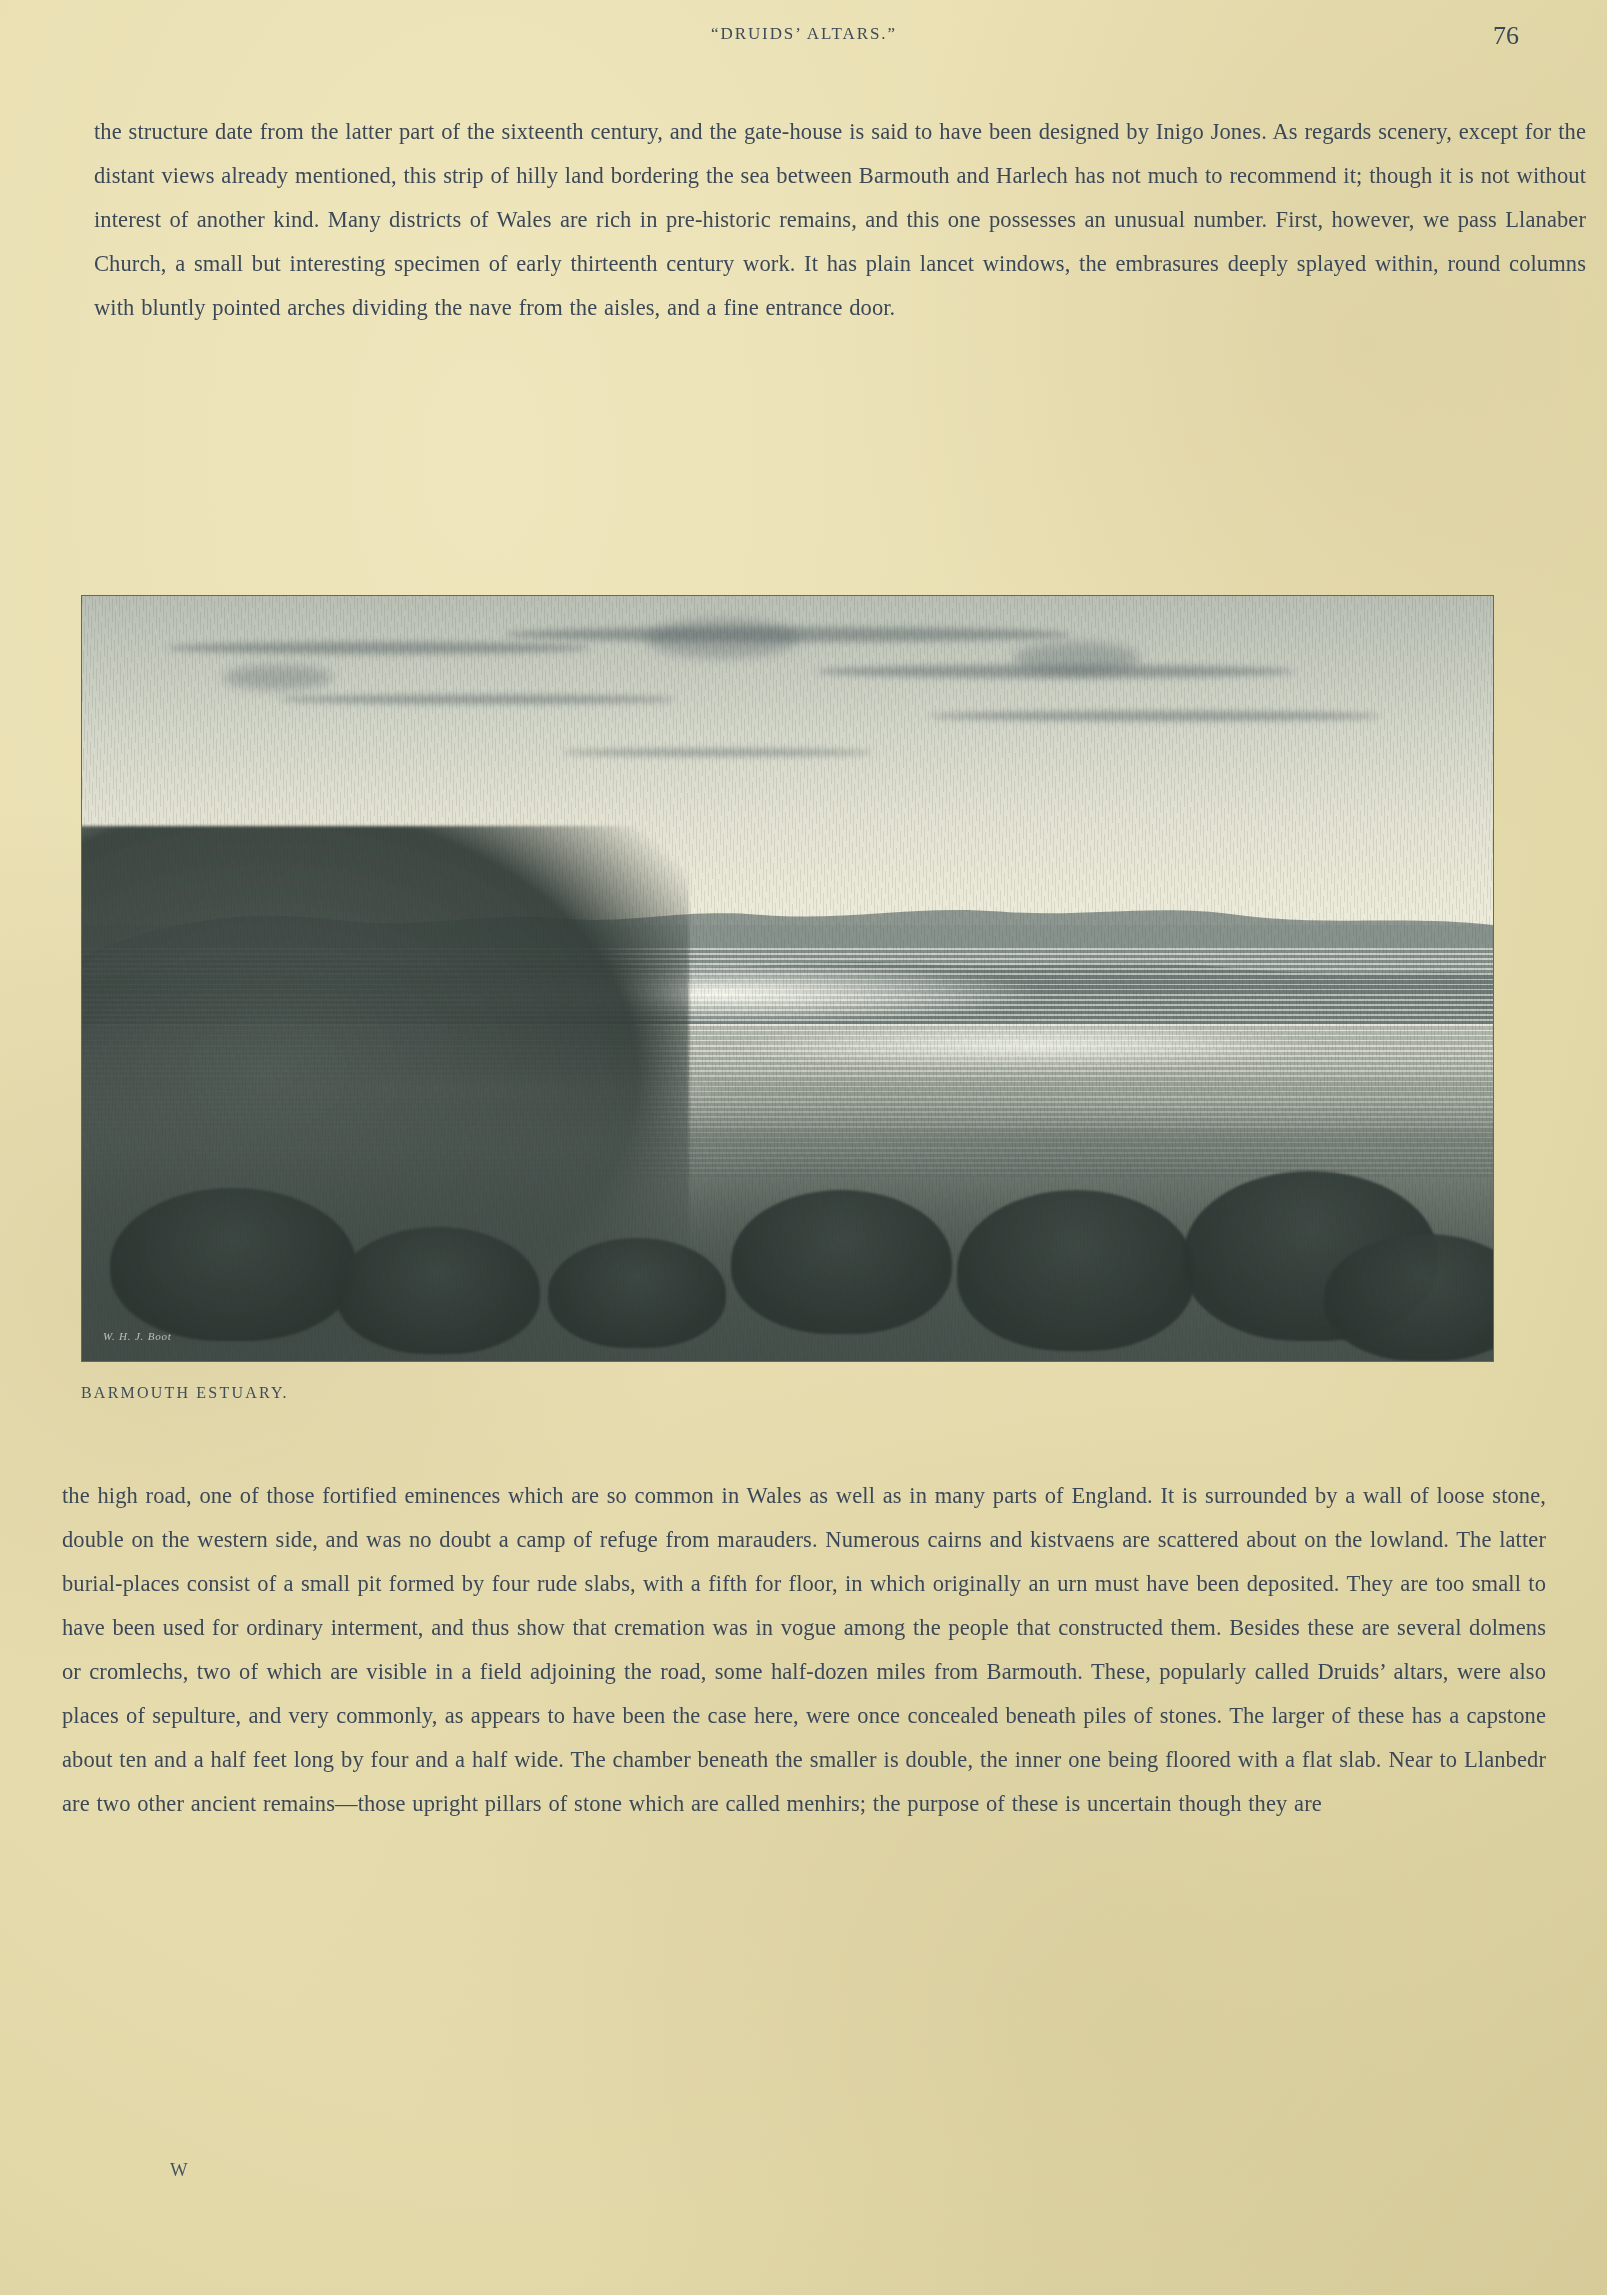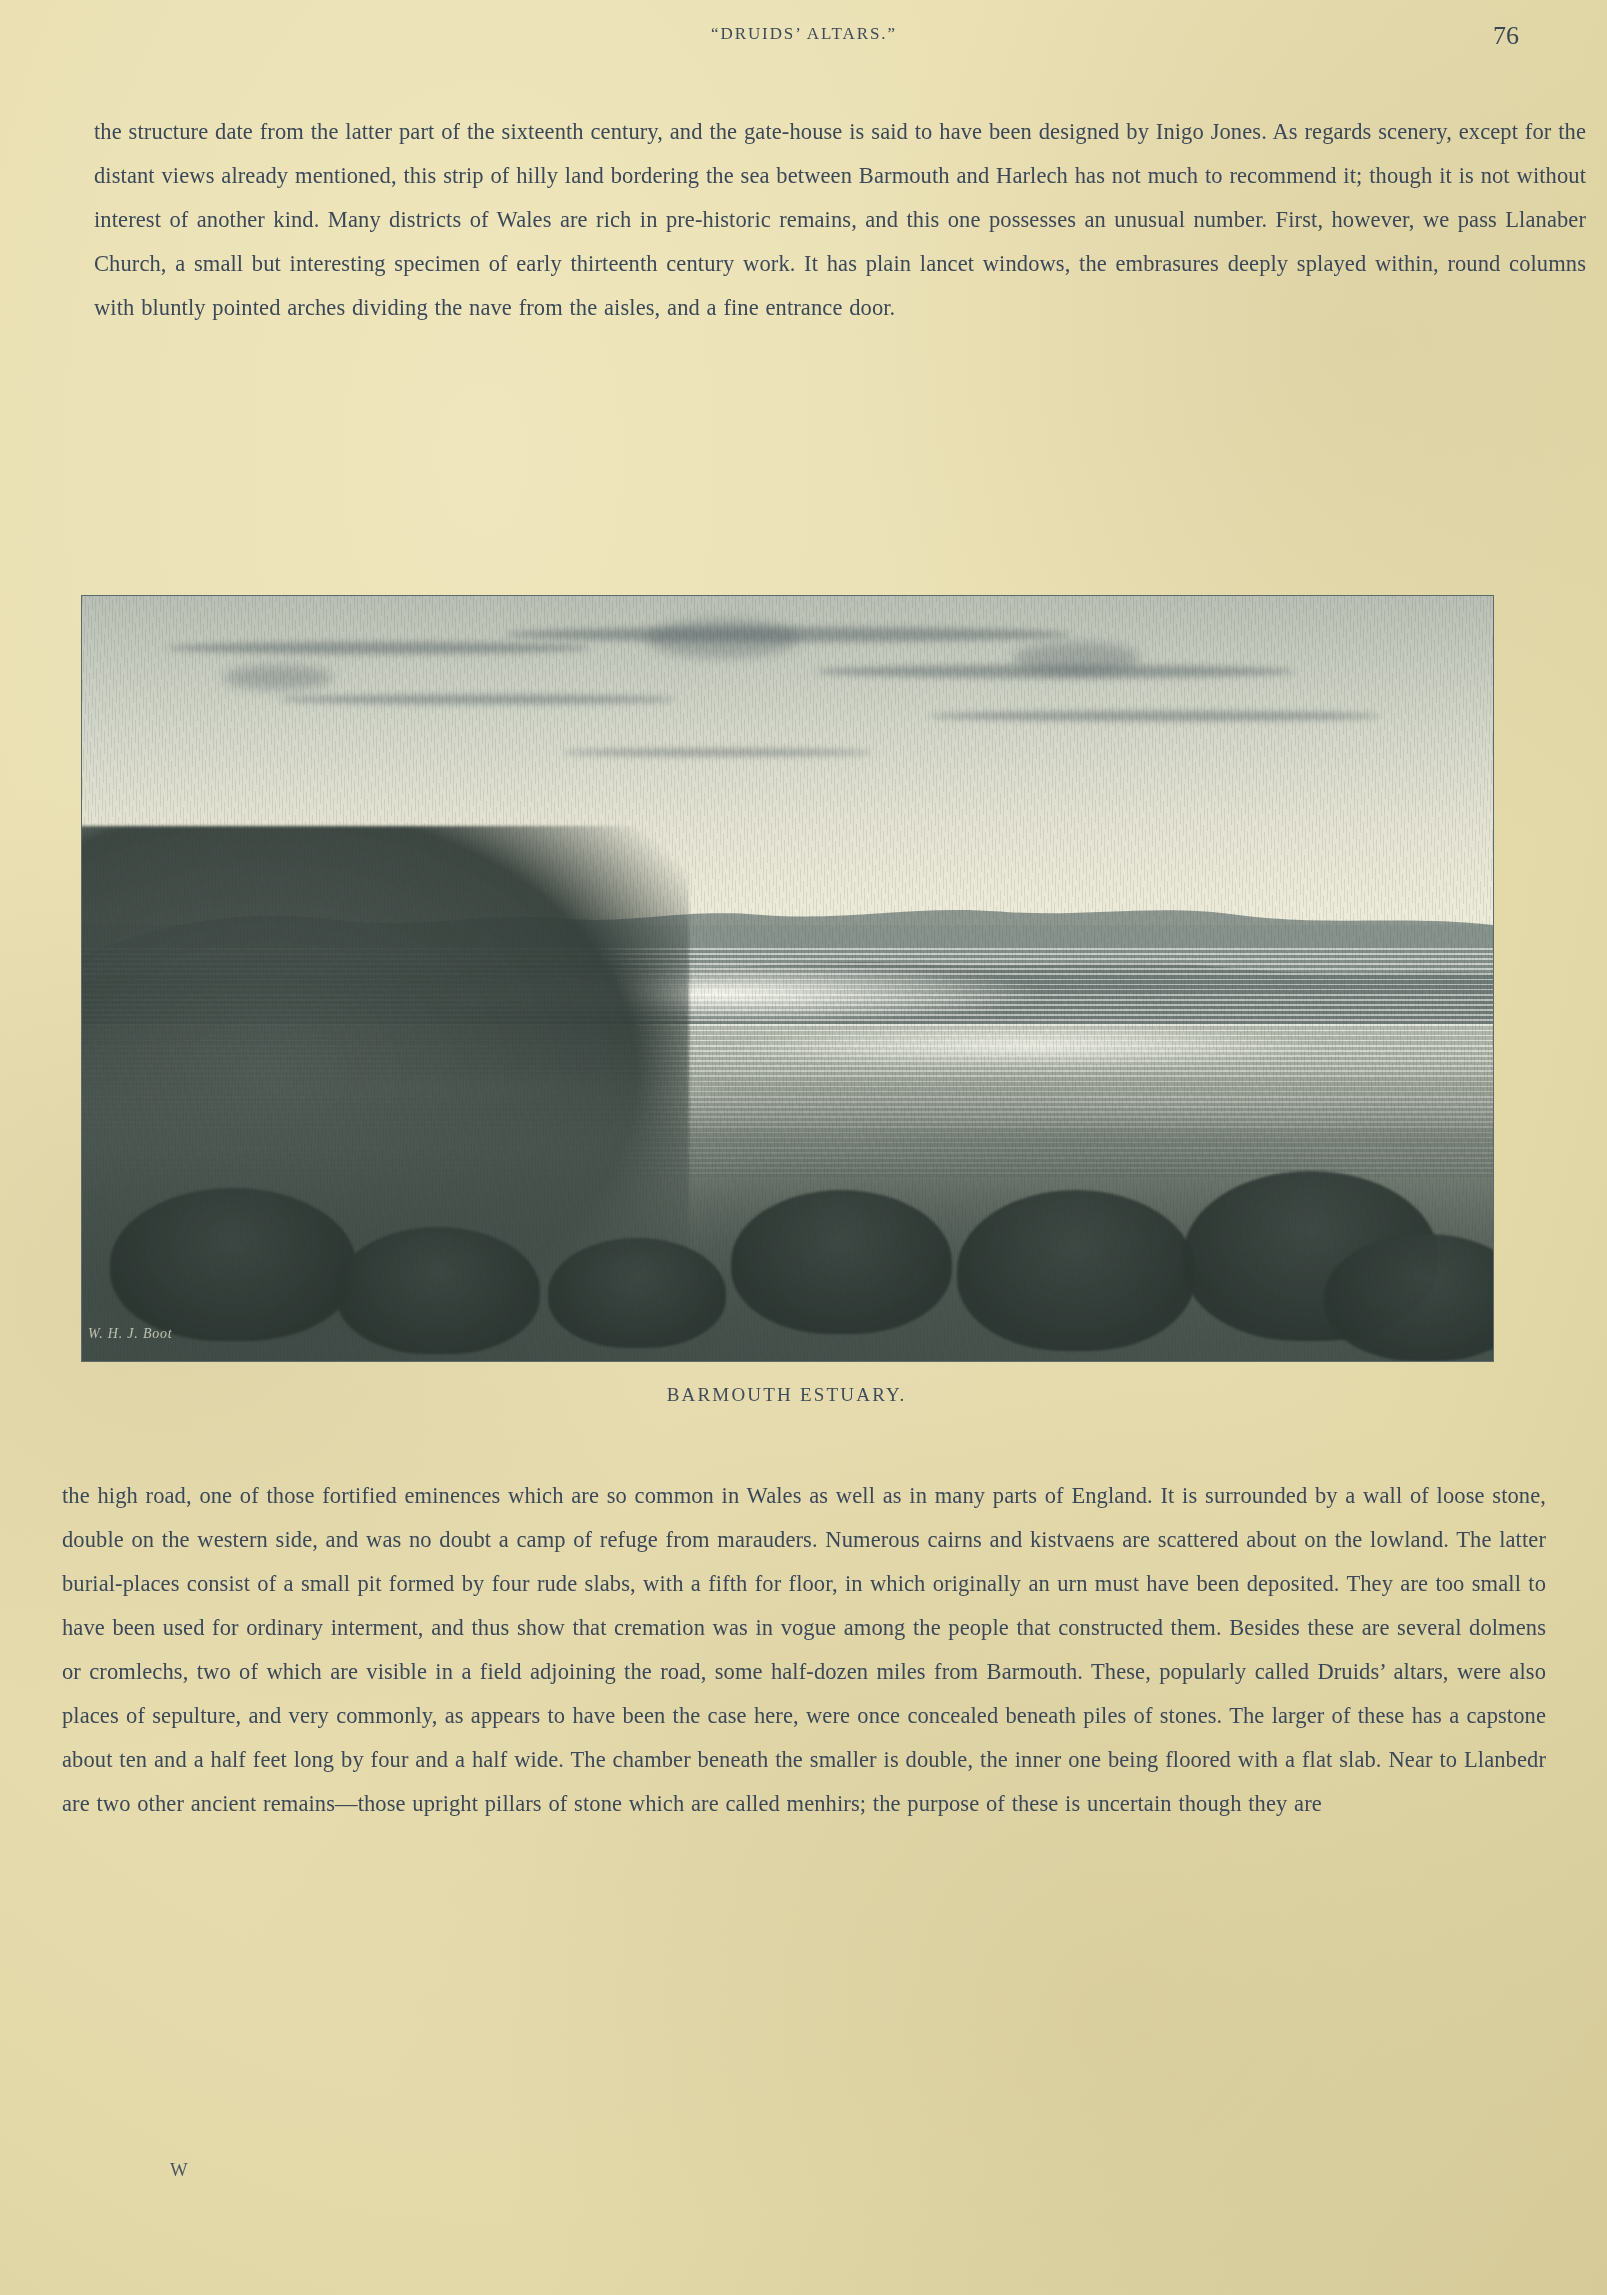--- a/index.html
+++ b/index.html
@@ -164,32 +164,32 @@
   .hatch {
     position: absolute;
     inset: 0;
     background: repeating-linear-gradient(92deg,
       rgba(40,50,48,0.10) 0px, rgba(40,50,48,0.10) 0.8px,
       rgba(255,255,255,0) 0.8px, rgba(255,255,255,0) 3.4px);
     pointer-events: none;
   }
   .artist-sig {
     position: absolute;
-    left: 6px;
+    left: 21px;
     bottom: 18.7px;
-    font-size: 14px;
+    font-size: 11px;
     color: rgba(230,230,215,0.75);
     font-style: italic;
     letter-spacing: 0.8px;
     margin-top: 39px;
   }
   .fig-caption {
     margin-top: 22px;
-    text-align: center;
-    font-size: 19px;
+    text-align: left;
+    font-size: 16px;
     letter-spacing: 2.2px;
     color: #3f4c59;
     font-variant: small-caps;
   }
   .para2 { top: 1470px; }
   .para2 p { margin: 4px; }
   .signature-mark {
     position: absolute;
     left: 170px;
     top: 2159px;

